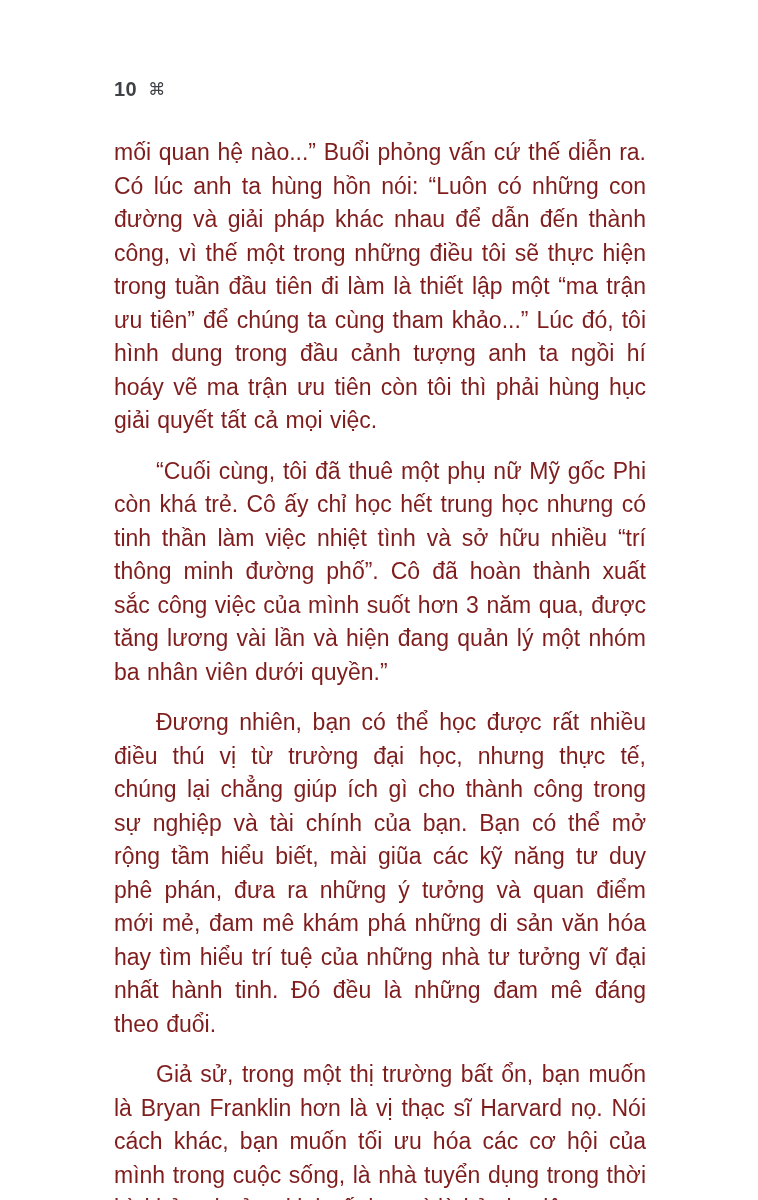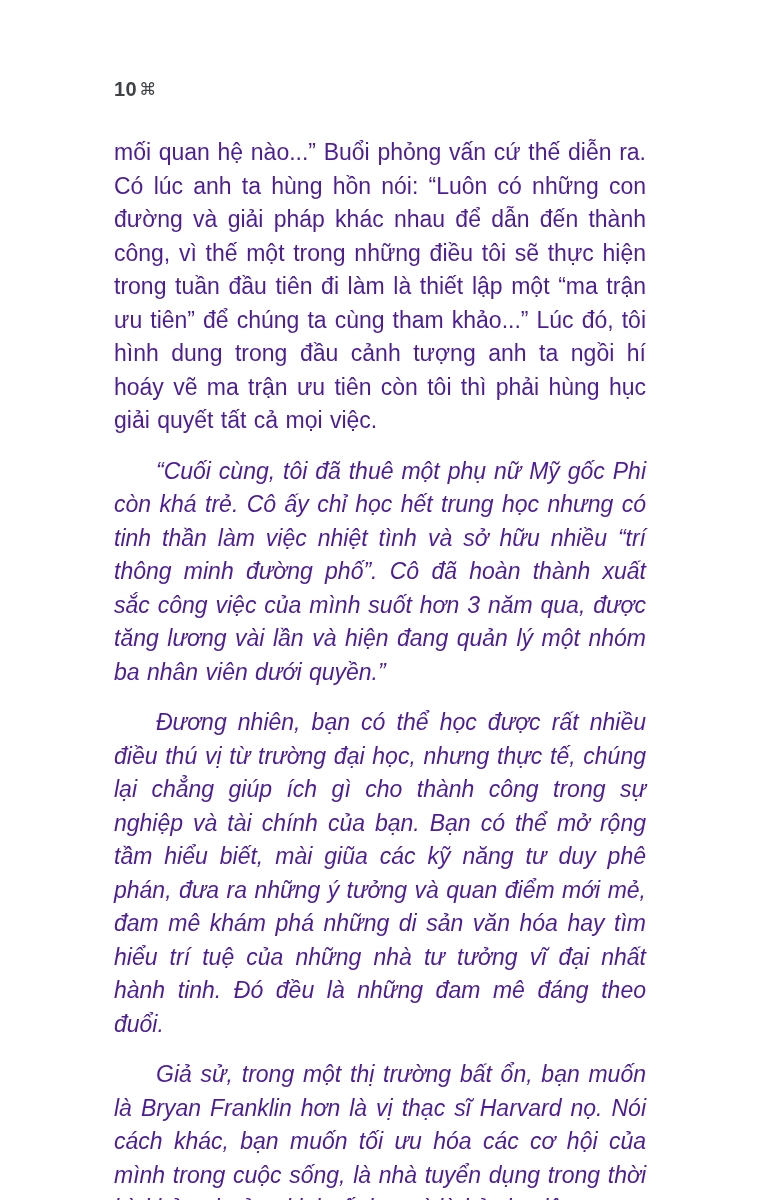--- a/index.html
+++ b/index.html
@@ -16,21 +16,21 @@
     height: 1200px;
     box-sizing: border-box;
     background: #ffffff;
     padding: 76px 112px 0 114px;
     font-family: "Liberation Sans", "DejaVu Sans", sans-serif;
     color: #3e4247;
   }
   .page-header {
     display: flex;
     align-items: center;
-    gap: 2px;
+    gap: 11px;
     font-size: 20px;
     line-height: 26px;
     margin-bottom: 34px;
     color: #3e4247;
   }
   .page-number {
     font-weight: 700;
     letter-spacing: 0.5px;
   }
   .sep-icon {
@@ -40,26 +40,25 @@
     color: #3e4247;
   }
   .book-title {
     font-weight: 400;
   }
   .page-body p {
     margin: 0 0 17px 0;
     font-size: 23px;
     line-height: 33.5px;
     text-align: justify;
-    color: #4c1d95;
+    color: #7f1d1d;
     word-spacing: 1px;
   }
   .page-body p.indent {
     text-indent: 42px;
-    font-style: italic;
   }
 </style>
 </head>
 <body>
 
 <div class="page">
   <header class="page-header">
     <span class="page-number">10</span>
     <span class="sep-icon">⌘</span>
   </header>

